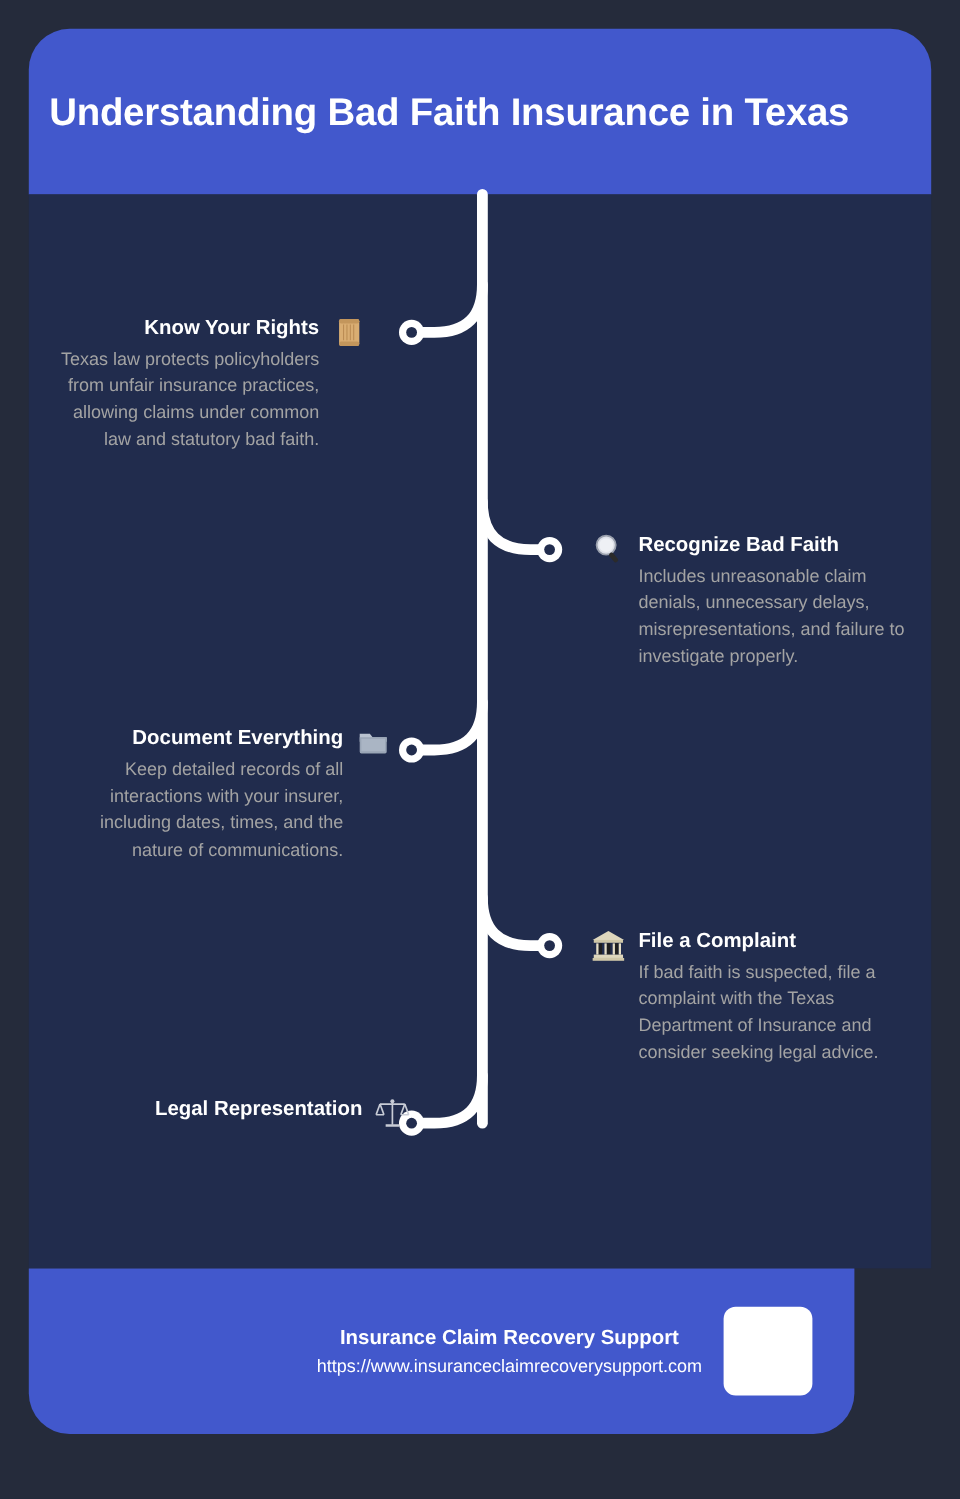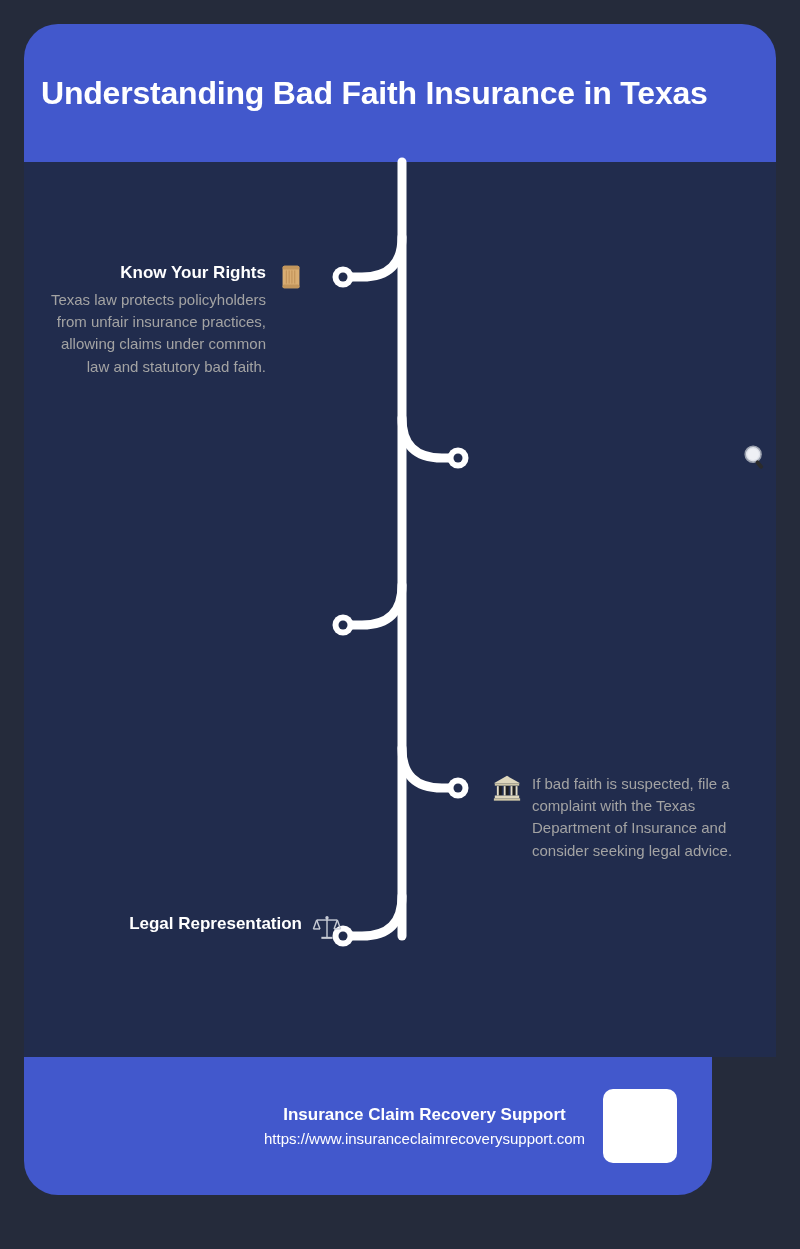--- a/index.html
+++ b/index.html
@@ -194,32 +194,50 @@
           <line x1="11" y1="9" x2="11" y2="23"></line>
           <line x1="14" y1="9" x2="14" y2="23"></line>
           <line x1="17" y1="9" x2="17" y2="23"></line>
           <line x1="20" y1="9" x2="20" y2="23"></line>
         </g>
       </svg>
     </div>
   </div>
 
   <div class="step step-right" id="step-2">
+    <div class="step-text">
+      <div class="step-heading">Recognize Bad Faith</div>
+      <div class="step-desc">Includes unreasonable claim denials, unnecessary delays, misrepresentations, and failure to investigate properly.</div>
+    </div>
     <div class="step-icon">
       <svg width="30" height="30" viewBox="0 0 32 32">
         <circle cx="14" cy="12" r="8.5" fill="#dfe2ea" stroke="#9aa0ad" stroke-width="1.6"></circle>
         <circle cx="14" cy="12" r="6.2" fill="#eef0f5"></circle>
         <rect x="18.5" y="18" width="4.2" height="10" rx="2" fill="#2b2b2b" transform="rotate(-40 20.6 23)"></rect>
       </svg>
     </div>
   </div>
 
+  <div class="step step-left" id="step-3">
+    <div class="step-text">
+      <div class="step-heading">Document Everything</div>
+      <div class="step-desc">Keep detailed records of all interactions with your insurer, including dates, times, and the nature of communications.</div>
+    </div>
+    <div class="step-icon">
+      <svg width="30" height="30" viewBox="0 0 32 32">
+        <path d="M4 8 h9 l2.5 3 H28 v4 H4 Z" fill="#b9c2cf"></path>
+        <path d="M4 11 h24 v13 a1.5 1.5 0 0 1 -1.5 1.5 h-21 A1.5 1.5 0 0 1 4 24 Z" fill="#9aa6b6"></path>
+        <path d="M5.5 12.5 h21 v11 h-21 Z" fill="#aab5c4"></path>
+      </svg>
+    </div>
+  </div>
 
   <div class="step step-right" id="step-4">
     <div class="step-text">
+      <div class="step-heading">File a Complaint</div>
       <div class="step-desc">If bad faith is suspected, file a complaint with the Texas Department of Insurance and consider seeking legal advice.</div>
     </div>
     <div class="step-icon">
       <svg width="30" height="30" viewBox="0 0 32 32">
         <polygon points="16,3 30,11 2,11" fill="#ded7bd"></polygon>
         <rect x="3" y="11" width="26" height="2.5" fill="#cfc7a8"></rect>
         <g fill="#1f1f1f">
           <rect x="7" y="14" width="3.4" height="10"></rect>
           <rect x="14.3" y="14" width="3.4" height="10"></rect>
           <rect x="21.6" y="14" width="3.4" height="10"></rect>

